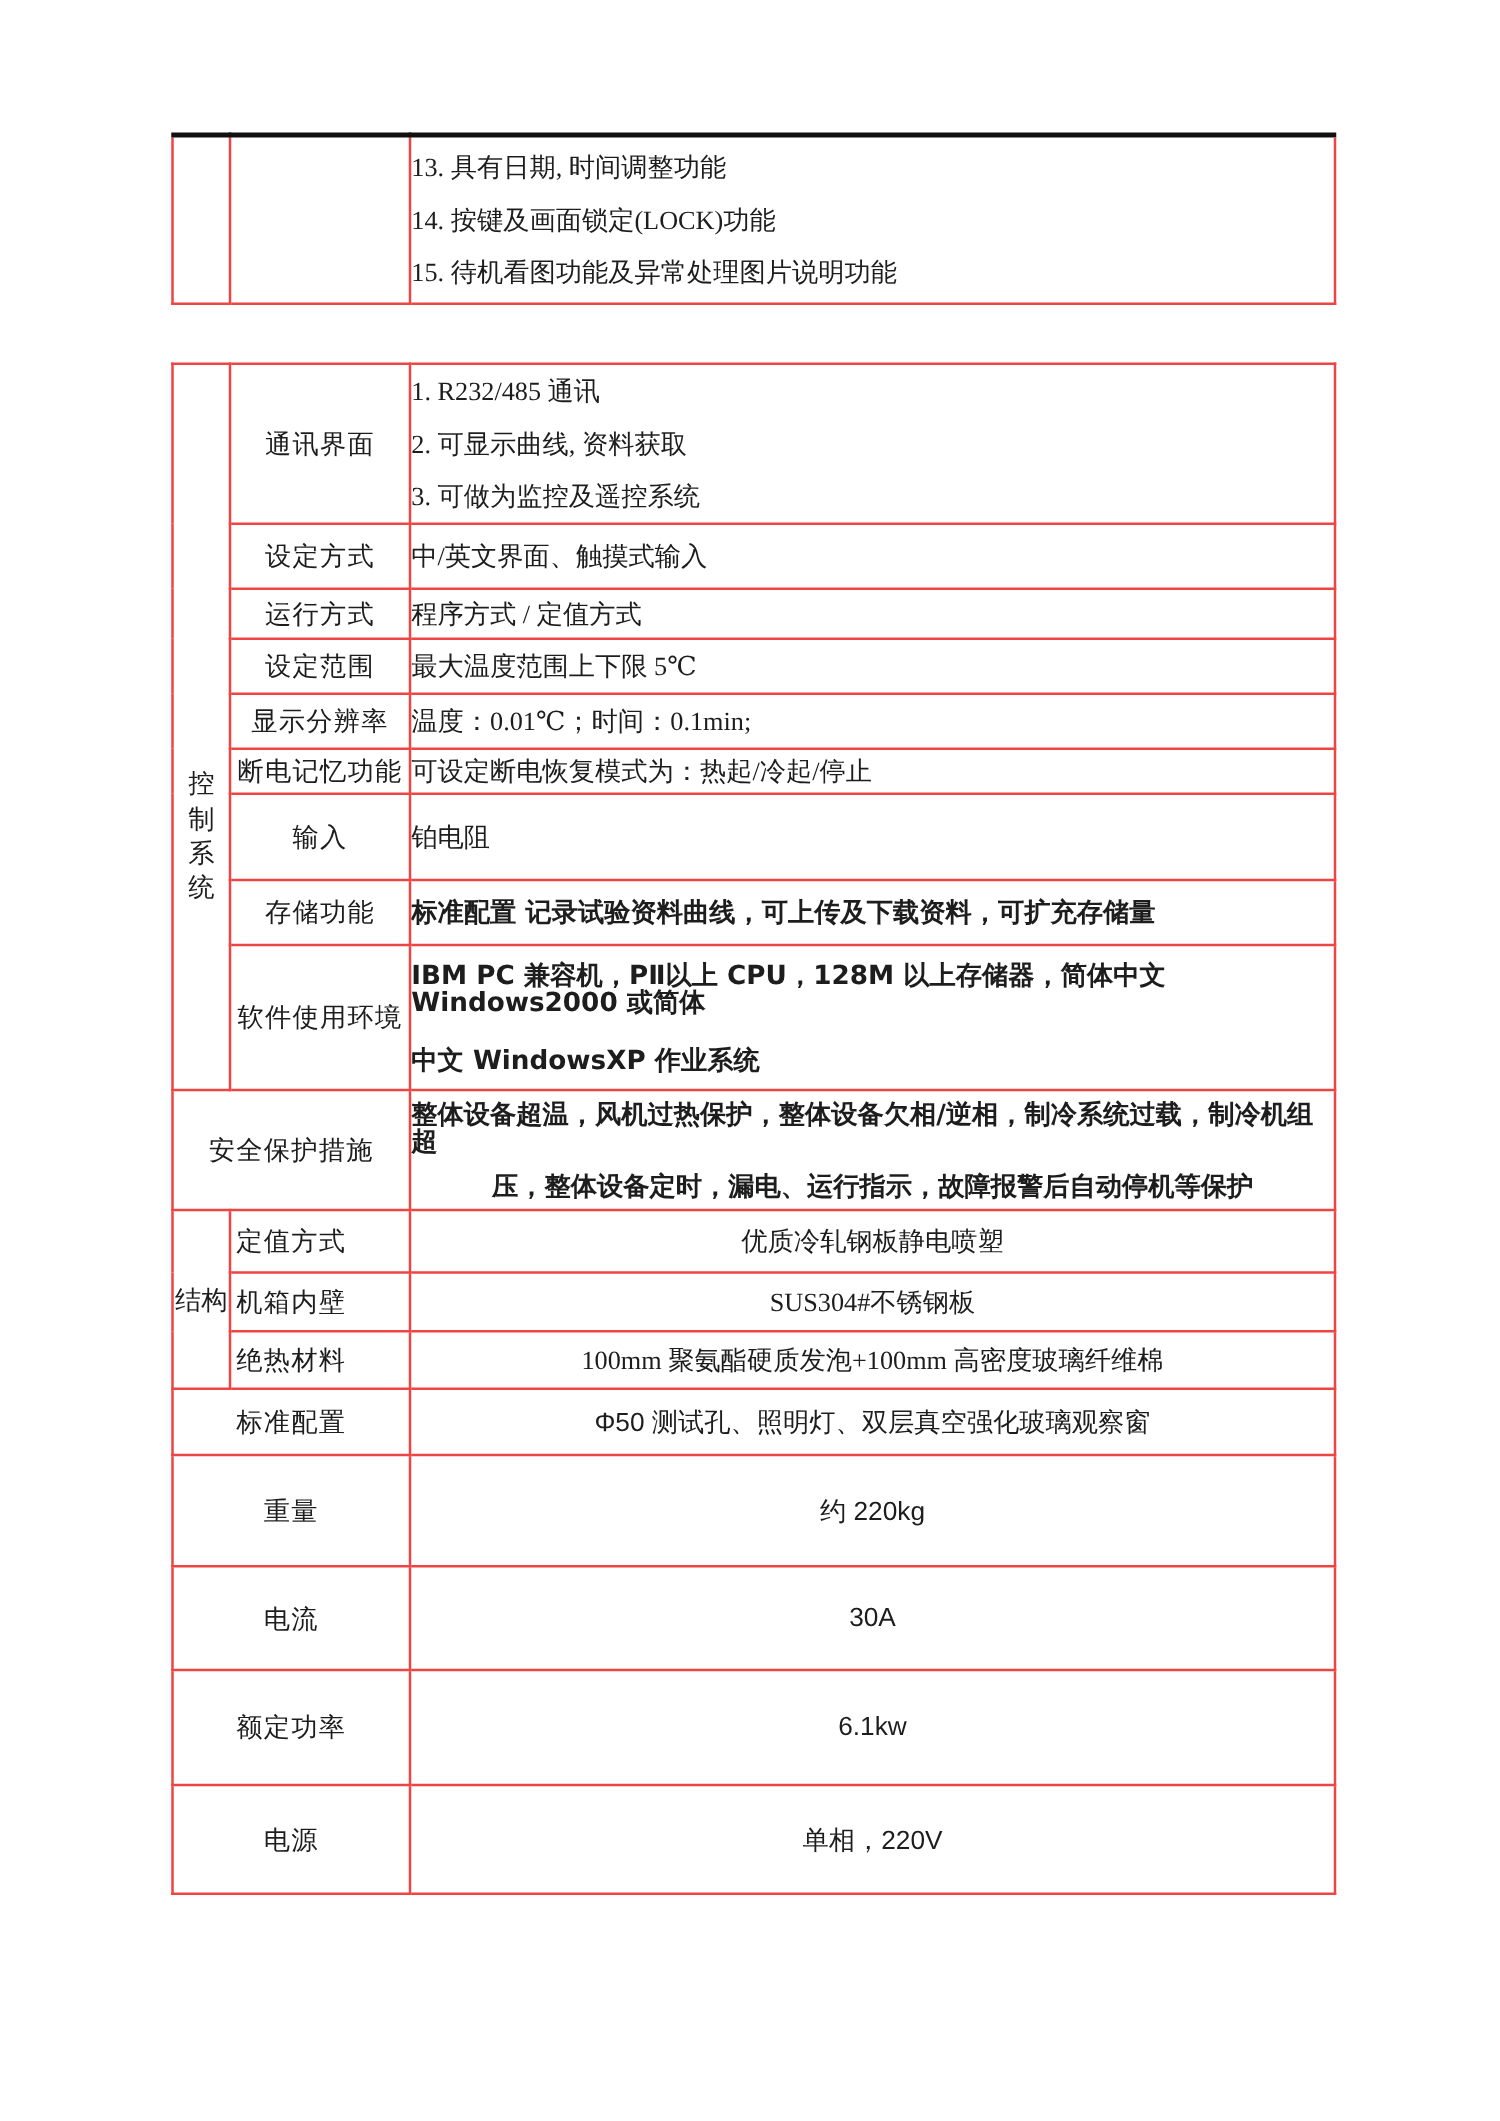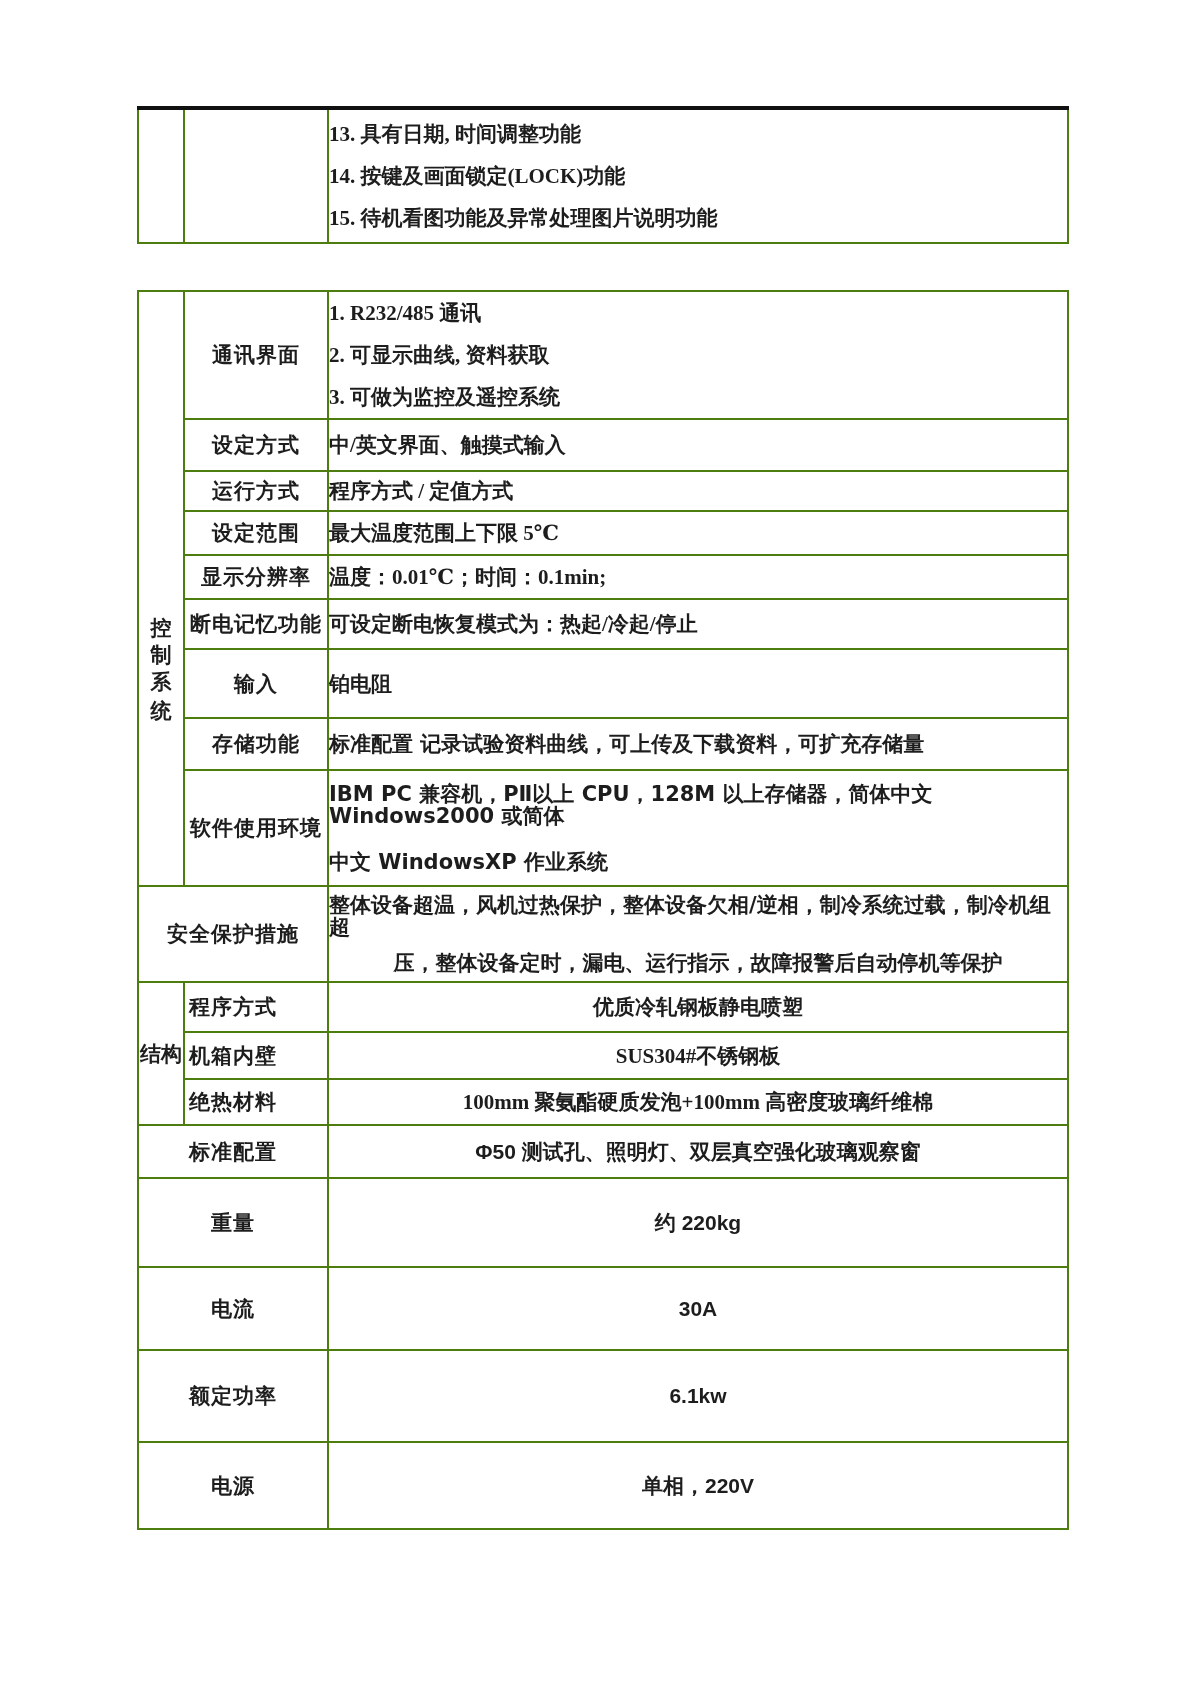--- a/index.html
+++ b/index.html
@@ -3,21 +3,21 @@
 <meta charset="utf-8">
 <style>
   html,body{margin:0;padding:0;background:#ffffff;}
   .page{position:relative;width:1200px;height:1697px;background:#ffffff;overflow:hidden;
         font-family:"Liberation Serif","DejaVu Serif",serif;color:#1d1d1d;}
 
   
   table.spec{border-collapse:collapse;table-layout:fixed;width:930px;position:absolute;left:137px;z-index:2;}
   #t1{top:106px;border-top:4px solid #111;}
   #t2{top:290px;}
-  table.spec td{border:2px solid #4d7c0f;padding:0;vertical-align:middle;font-size:21px;overflow:hidden;font-weight:bold;}
+  table.spec td{border:2px solid #ef4444;padding:0;vertical-align:middle;font-size:21px;overflow:hidden;}
 
   col.cA{width:46px;} col.cB{width:144px;} col.cC{width:740px;}
 
   .lbl{text-align:center;letter-spacing:1px;}
   .lbl.lbl-left{text-align:left;padding-left:4px;}
   .val-left{text-align:left;padding-left:6px;}
   .val-center{text-align:center;margin-top:40px;}
 
   .f-hei{font-family:"DejaVu Sans","Liberation Sans",sans-serif;font-weight:bold;font-size:20px;}
   .f-deng{font-family:"Liberation Sans","DejaVu Sans",sans-serif;font-size:22px;}
@@ -128,21 +128,21 @@
     <tr style="height:44px;">
       <td class="lbl">设定范围</td>
       <td class="val-left">最大温度范围上下限 5℃</td>
     </tr>
 
     <tr style="height:44px;">
       <td class="lbl">显示分辨率</td>
       <td class="val-left">温度：0.01℃；时间：0.1min;</td>
     </tr>
 
-    <tr style="height:50px;margin-left:16px;">
+    <tr style="height:36px;margin-left:16px;">
       <td class="lbl">断电记忆功能</td>
       <td class="val-left">可设定断电恢复模式为：热起/冷起/停止</td>
     </tr>
 
     <tr style="height:69px;margin-left:26px;">
       <td class="lbl">输入</td>
       <td class="val-left">铂电阻</td>
     </tr>
 
     <tr style="height:52px;">
@@ -167,21 +167,21 @@
           <div class="ln">整体设备超温，风机过热保护，整体设备欠相/逆相，制冷系统过载，制冷机组超</div>
           <div class="ln ln-center">压，整体设备定时，漏电、运行指示，故障报警后自动停机等保护</div>
         </div>
       </td>
     </tr>
 
     <tr style="height:50px;">
       <td rowspan="3" class="cell-struct">
         <span>结构</span>
       </td>
-      <td class="lbl lbl-left">程序方式</td>
+      <td class="lbl lbl-left">定值方式</td>
       <td class="val-center">优质冷轧钢板静电喷塑</td>
     </tr>
 
     <tr style="height:47px;">
       <td class="lbl lbl-left">机箱内壁</td>
       <td class="val-center">SUS304#不锈钢板</td>
     </tr>
 
     <tr style="height:46px;">
       <td class="lbl lbl-left">绝热材料</td>

